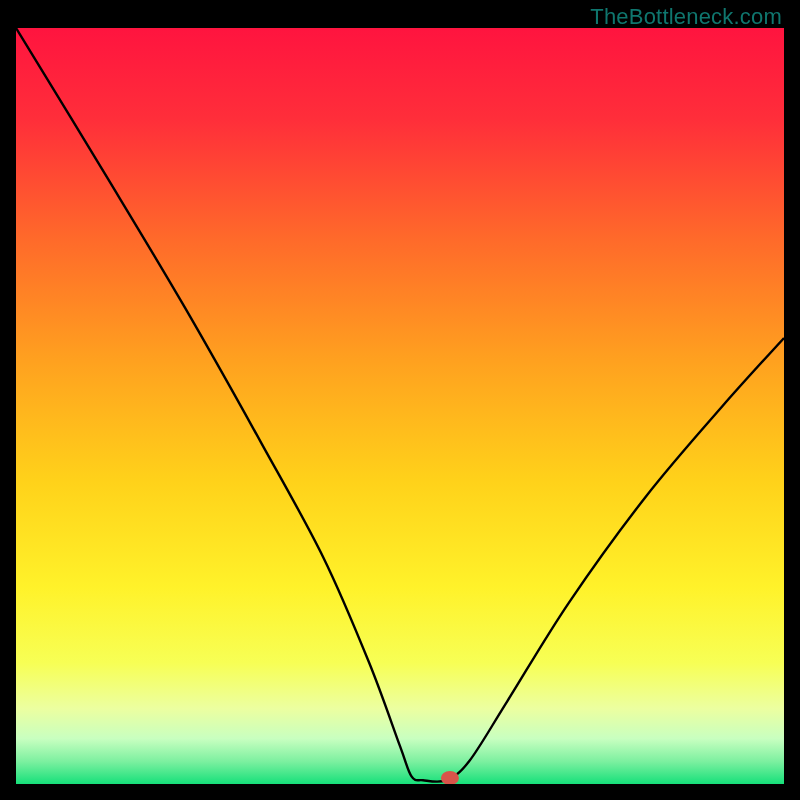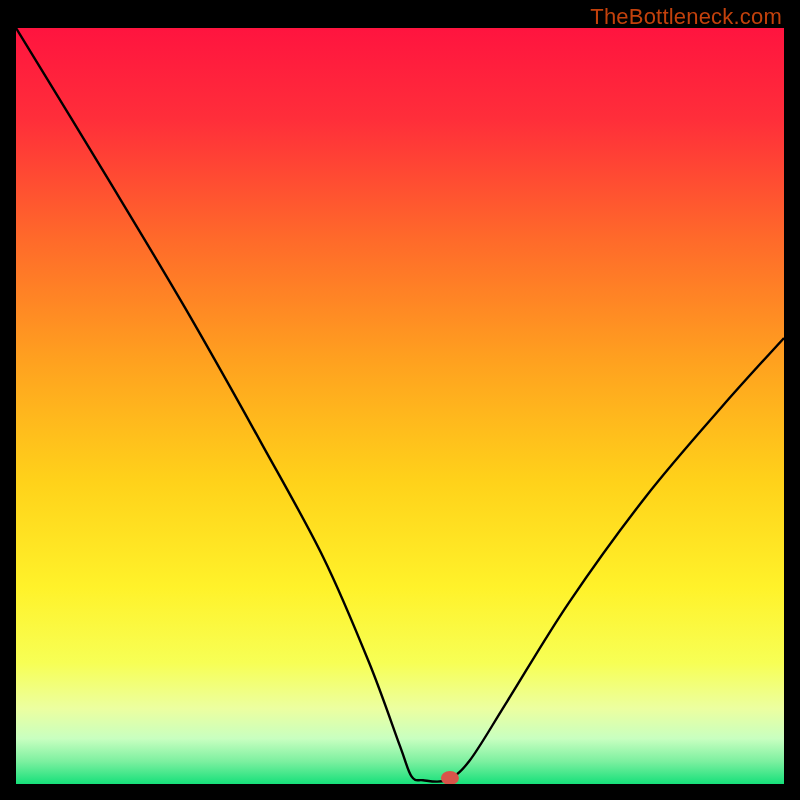--- a/index.html
+++ b/index.html
@@ -16,21 +16,21 @@
     left: 16px;
     top: 28px;
     width: 768px;
     height: 756px;
     background: #000;
   }
   .watermark {
     position: absolute;
     top: 4px;
     right: 18px;
-    color: #c2410c;
+    color: #0f766e;
     font-size: 22px;
     font-weight: 500;
     letter-spacing: 0.2px;
   }
   svg {
     display: block;
   }
 </style>
 </head>
 <body>

